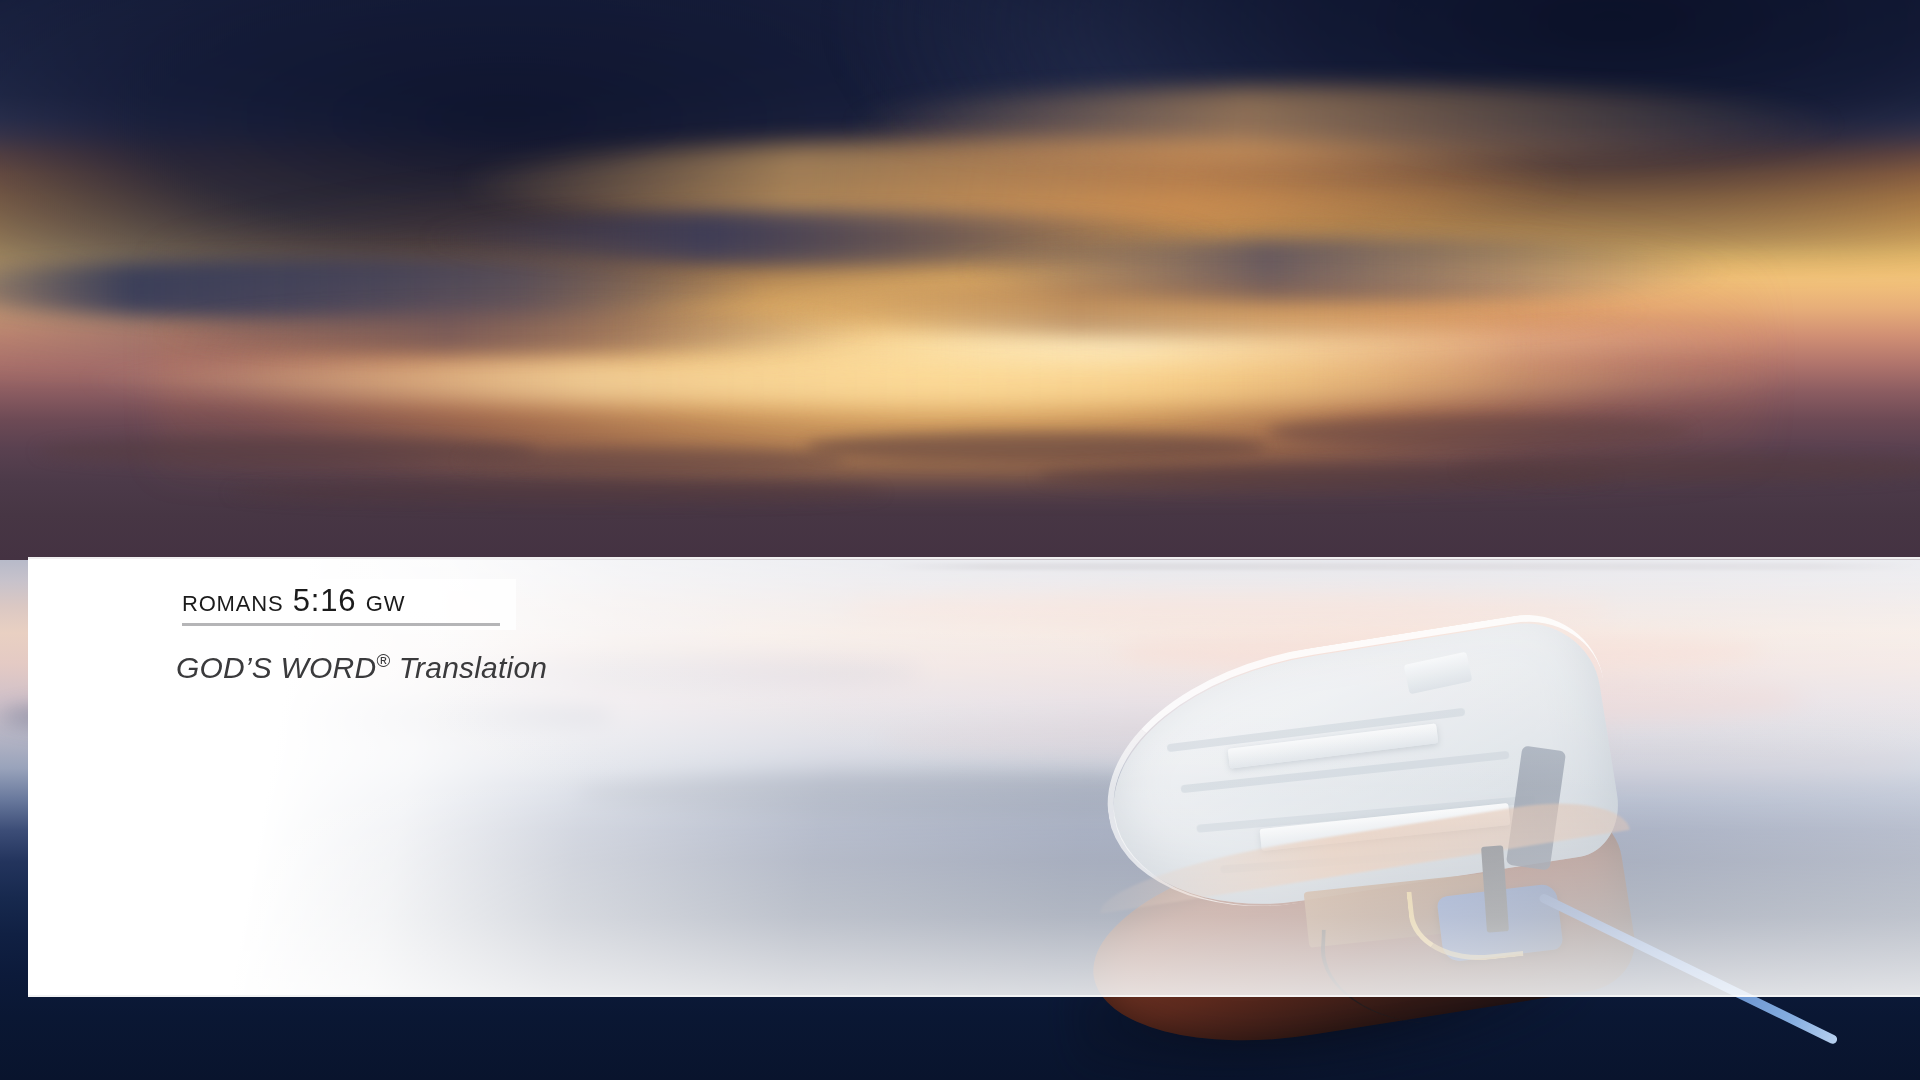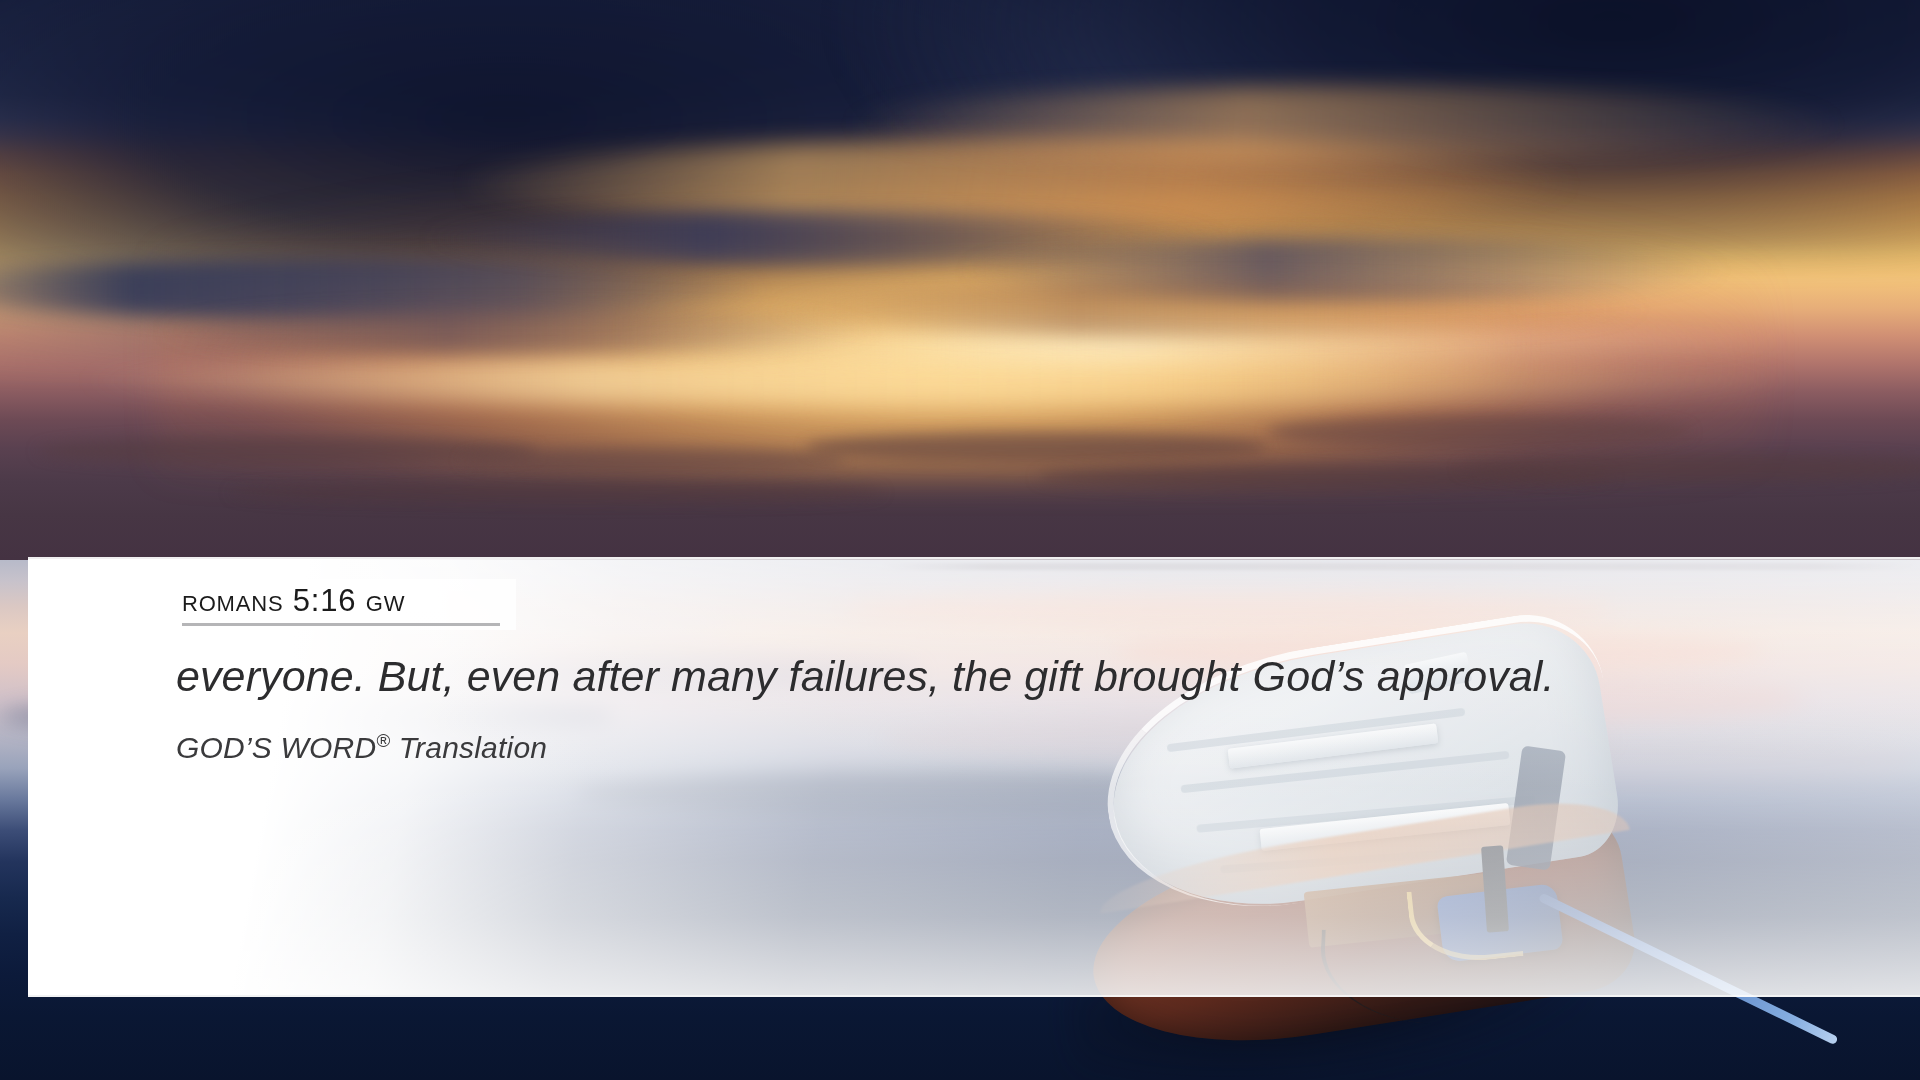--- a/index.html
+++ b/index.html
@@ -436,21 +436,20 @@
 
     <div class="panel-content">
 
       <div class="ref-wrap">
         <div class="ref-bg"></div>
         <div class="reference">Romans 5:16 GW</div>
         <span class="ref-underline"></span>
       </div>
 
       <div class="verse">
-        <div>everyone. But, even after many failures, the gift brought God’s approval.</div>
       </div>
 
       <div class="attrib"><span>GOD’S WORD</span><sup>®</sup><span> Translation</span></div>
 
     </div>
   </div>
 
 </div>
 
 </body></html>

